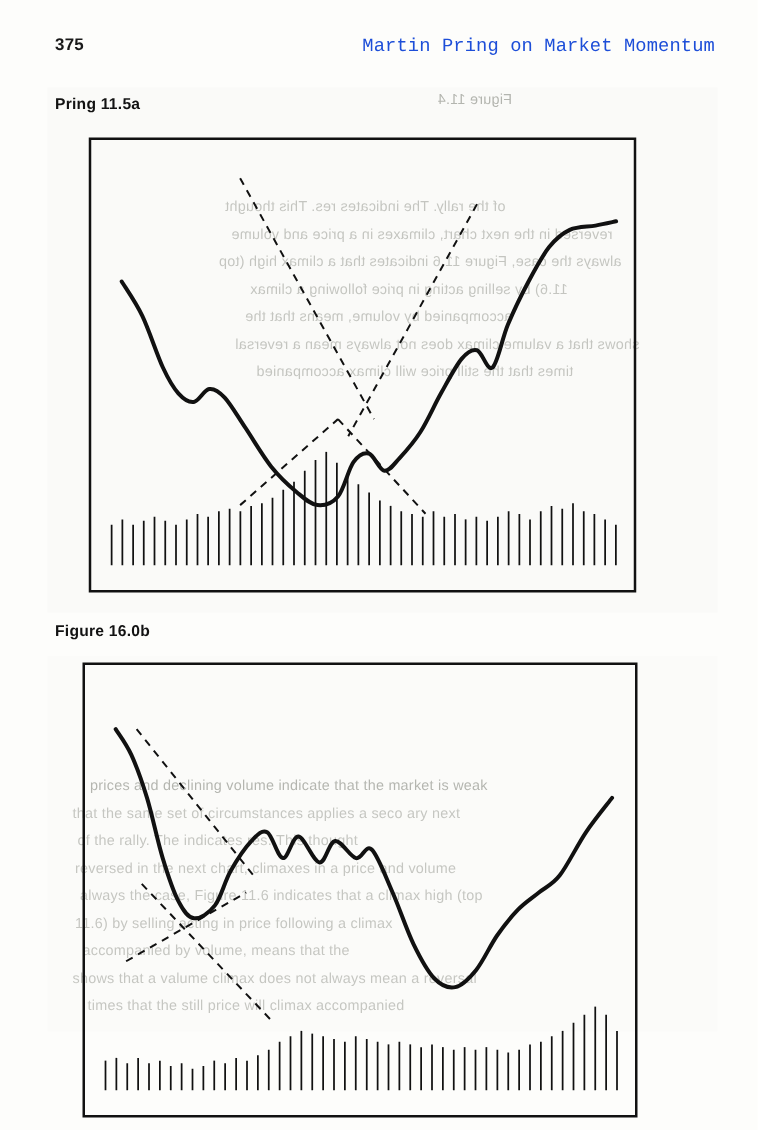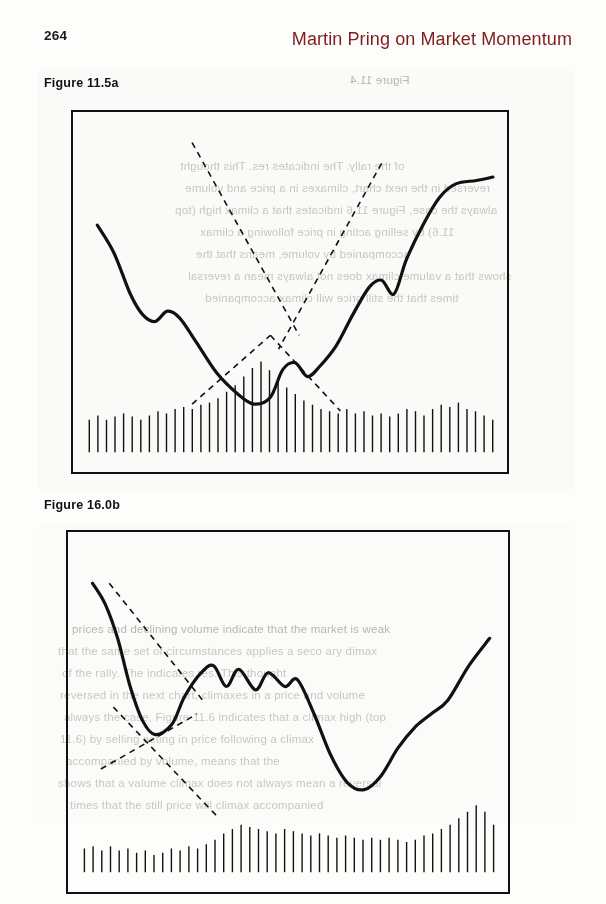--- a/index.html
+++ b/index.html
@@ -46,23 +46,24 @@
     top: 0;
     font-size: 13.5px;
     font-weight: bold;
     color: #1a1a1a;
     letter-spacing: 0.2px;
   }
   .running-head {
     position: absolute;
     right: 0;
     top: 1px;
-    font-size: 18px;
-    color: #7f1d1d;
+    font-size: 15px;
+    color: #1d4ed8;
     letter-spacing: 0.1px;
+    font-family: Liberation Mono, monospace;
   }
   .fig-caption {
     position: absolute;
     font-size: 12.5px;
     font-weight: bold;
     color: #121212;
     letter-spacing: 0.2px;
   }
   #cap-a { left: 44px; top: 76px; }
   #cap-b { left: 44px; top: 498px; }
@@ -105,35 +106,35 @@
 
   <div class="ghost-text" style="left:180px; top:160px;">of the rally. The  indicates res. This thought</div>
   <div class="ghost-text" style="left:185px; top:182px;">reversed in the next chart, climaxes in a price and volume</div>
   <div class="ghost-text" style="left:175px; top:204px;">always the case, Figure 11.6 indicates that a climax high (top</div>
   <div class="ghost-text" style="left:200px; top:226px;">11.6) by  selling acting in price following a climax</div>
   <div class="ghost-text" style="left:196px; top:248px;">accompanied by  volume, means that the</div>
   <div class="ghost-text" style="left:188px; top:270px;">shows that a valume climax does not always mean a reversal</div>
   <div class="ghost-text" style="left:205px; top:292px;">times that the still price will climax accompanied</div>
 
   <div class="ghost-text upright ghost-strong" style="left:72px; top:623px;">prices and declining volume indicate that the market is weak</div>
-  <div class="ghost-text upright" style="left:58px; top:645px;">that the same set of circumstances applies a seco ary dimax</div>
+  <div class="ghost-text upright" style="left:58px; top:645px;">that the same set of circumstances applies a seco ary next</div>
   <div class="ghost-text upright" style="left:62px; top:667px;">of the rally. The  indicates res. This thought</div>
   <div class="ghost-text upright" style="left:60px; top:689px;">reversed in the next chart, climaxes in a price and volume</div>
   <div class="ghost-text upright" style="left:64px; top:711px;">always the case, Figure 11.6 indicates that a climax high (top</div>
   <div class="ghost-text upright" style="left:60px; top:733px;">11.6) by  selling acting in price following a climax</div>
   <div class="ghost-text upright" style="left:66px; top:755px;">accompanied by  volume, means that the</div>
   <div class="ghost-text upright" style="left:58px; top:777px;">shows that a valume climax does not always mean a reversal</div>
   <div class="ghost-text upright" style="left:70px; top:799px;">times that the still price will climax accompanied</div>
 
   <header class="page-header">
-    <div class="folio">264</div>
+    <div class="folio">375</div>
     <div class="running-head">Martin Pring on Market Momentum</div>
   </header>
 
-  <div class="fig-caption" id="cap-a">Figure 11.5a</div>
+  <div class="fig-caption" id="cap-a">Pring 11.5a</div>
 
   <div class="figure-frame" id="fig-a">
     <svg id="svg-a" viewBox="0 0 434 360" preserveAspectRatio="none">
         <g>
           <line x1="16.3" y1="340.2" x2="16.3" y2="307.8" stroke="#111111" stroke-width="1.4"></line>
           <line x1="24.9" y1="340.2" x2="24.9" y2="303.5" stroke="#111111" stroke-width="1.4"></line>
           <line x1="33.5" y1="340.2" x2="33.5" y2="307.8" stroke="#111111" stroke-width="1.4"></line>
           <line x1="42.0" y1="340.2" x2="42.0" y2="304.6" stroke="#111111" stroke-width="1.4"></line>
           <line x1="50.6" y1="340.2" x2="50.6" y2="301.4" stroke="#111111" stroke-width="1.4"></line>
           <line x1="59.2" y1="340.2" x2="59.2" y2="304.6" stroke="#111111" stroke-width="1.4"></line>

